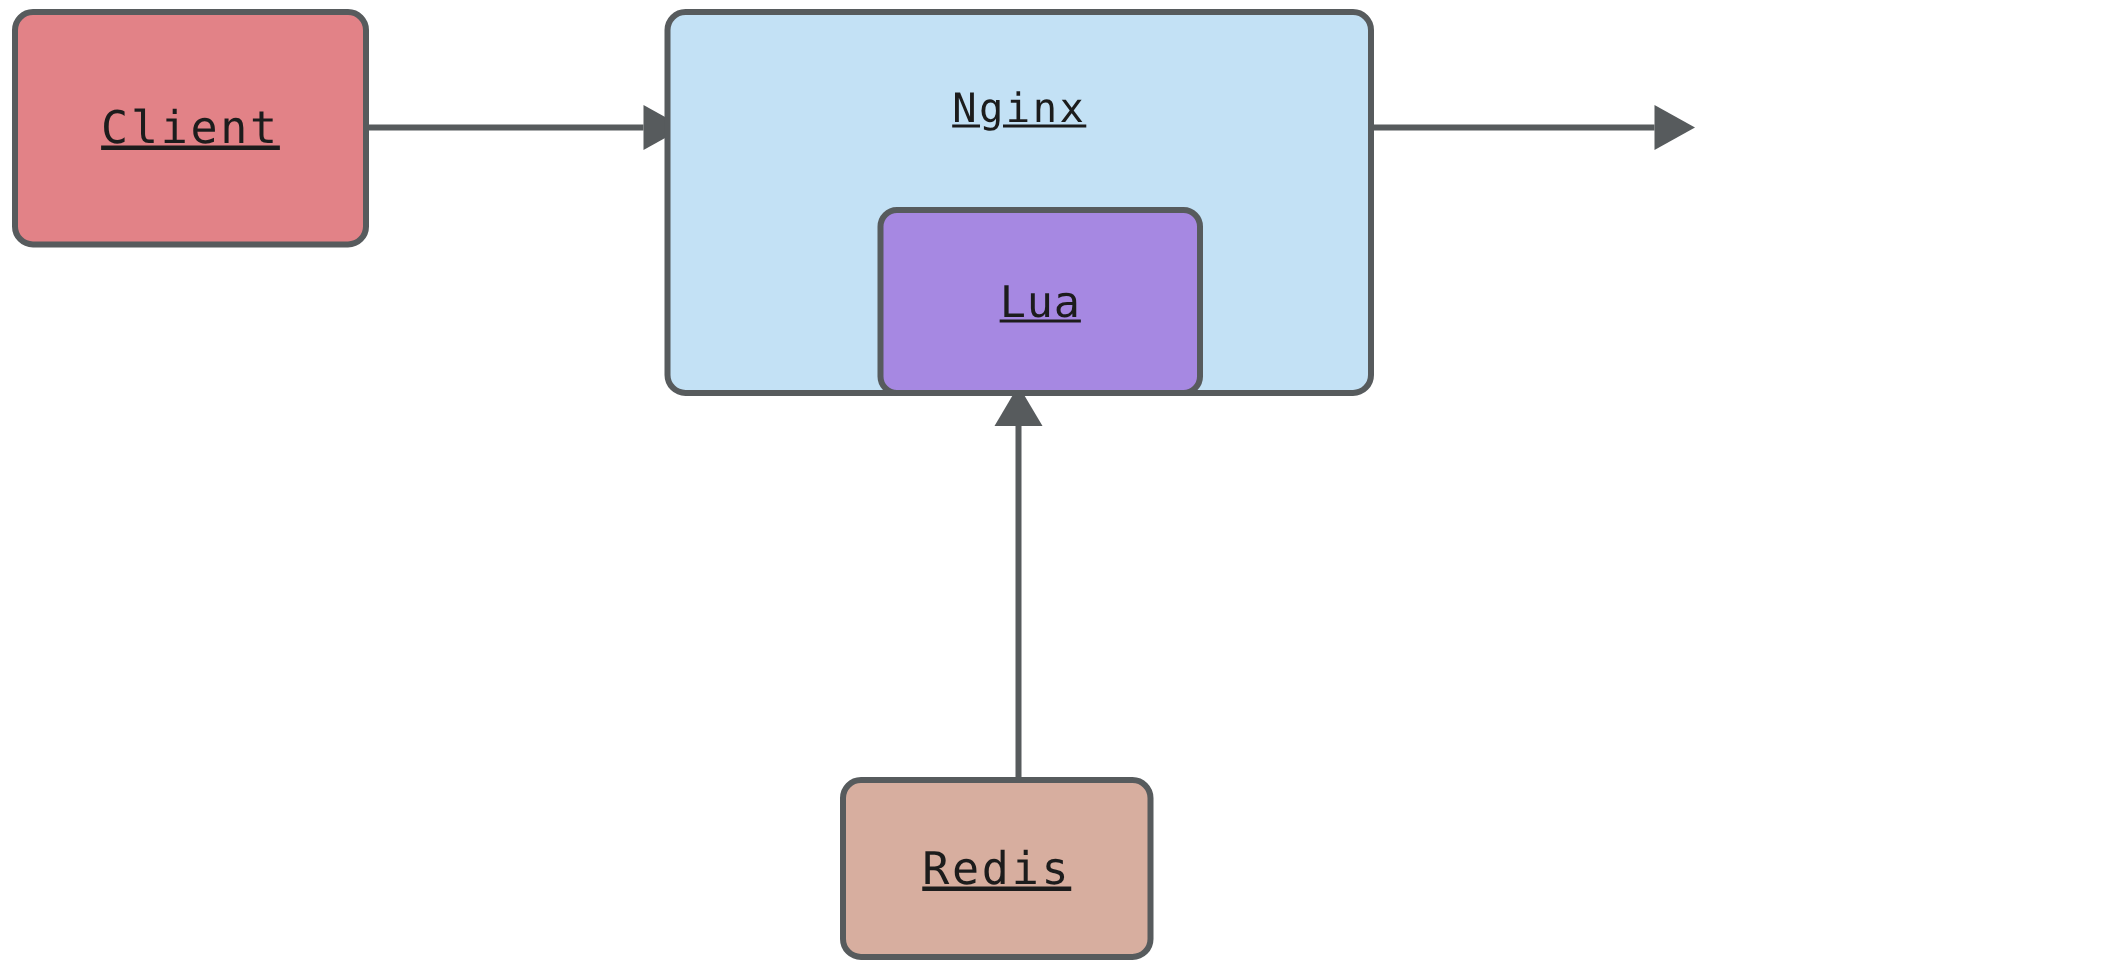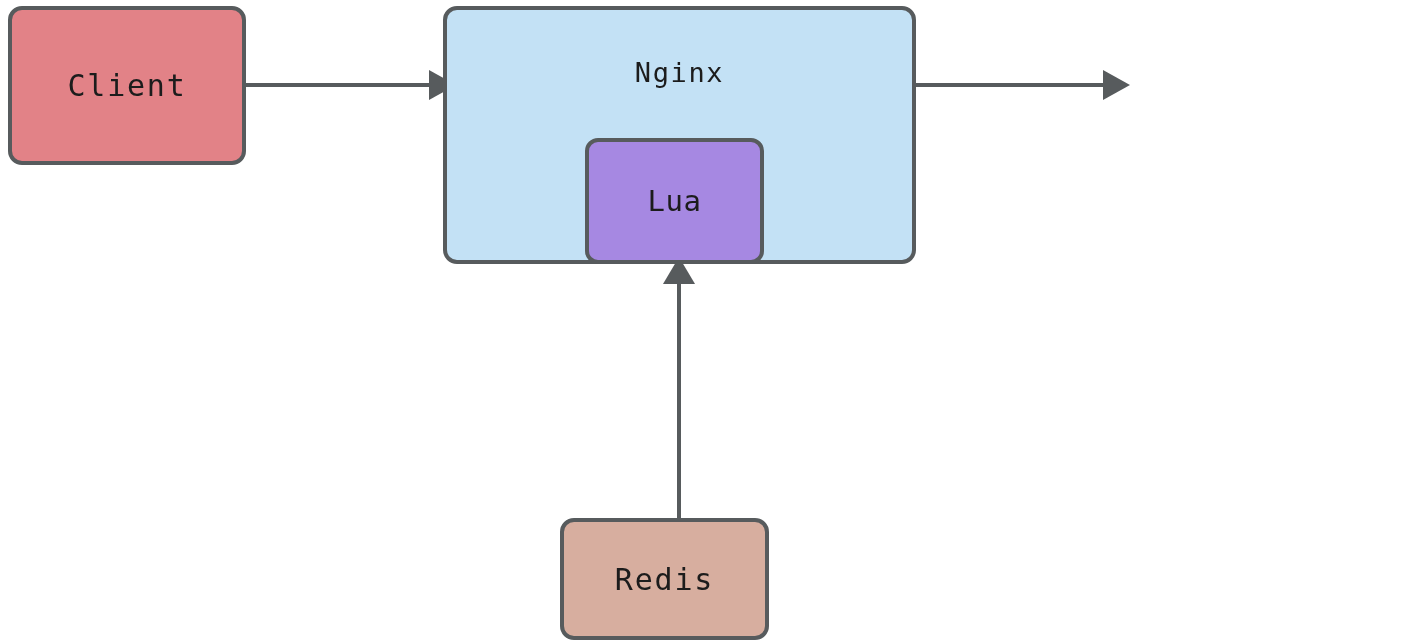--- a/index.html
+++ b/index.html
@@ -21,20 +21,21 @@
     position: absolute;
     box-sizing: border-box;
     border: 4px solid #575b5d;
     border-radius: 14px;
     display: flex;
     align-items: center;
     justify-content: center;
     color: #1c1c1c;
     font-family: "DejaVu Sans Mono", monospace;
     letter-spacing: 0.06em;
+    text-decoration: underline;
   }
   .node-label {
     pointer-events: none;
     white-space: nowrap;
   }
 
   
   #node-client {
     left: 8px; top: 6px; width: 238px; height: 159px;
     background: #e28287;
@@ -45,21 +46,21 @@
     background: #c3e1f5;
     align-items: flex-start;
     justify-content: center;
     font-size: 27px;
     text-align: center;
   }
   #node-nginx .node-label {
     margin-top: 47px;
   }
   #node-lua {
-    left: 585px; top: 138px; width: 179px; height: 126px;
+    left: 585px; top: 138px; width: 217px; height: 126px;
     background: #a688e2;
     border-radius: 13px;
     font-size: 29px;
     letter-spacing: 0.02em;
   }
   #node-application {
     left: 1118px; top: 6px; width: 281px; height: 159px;
     background: #8ba555;
     font-size: 30px;
   }

